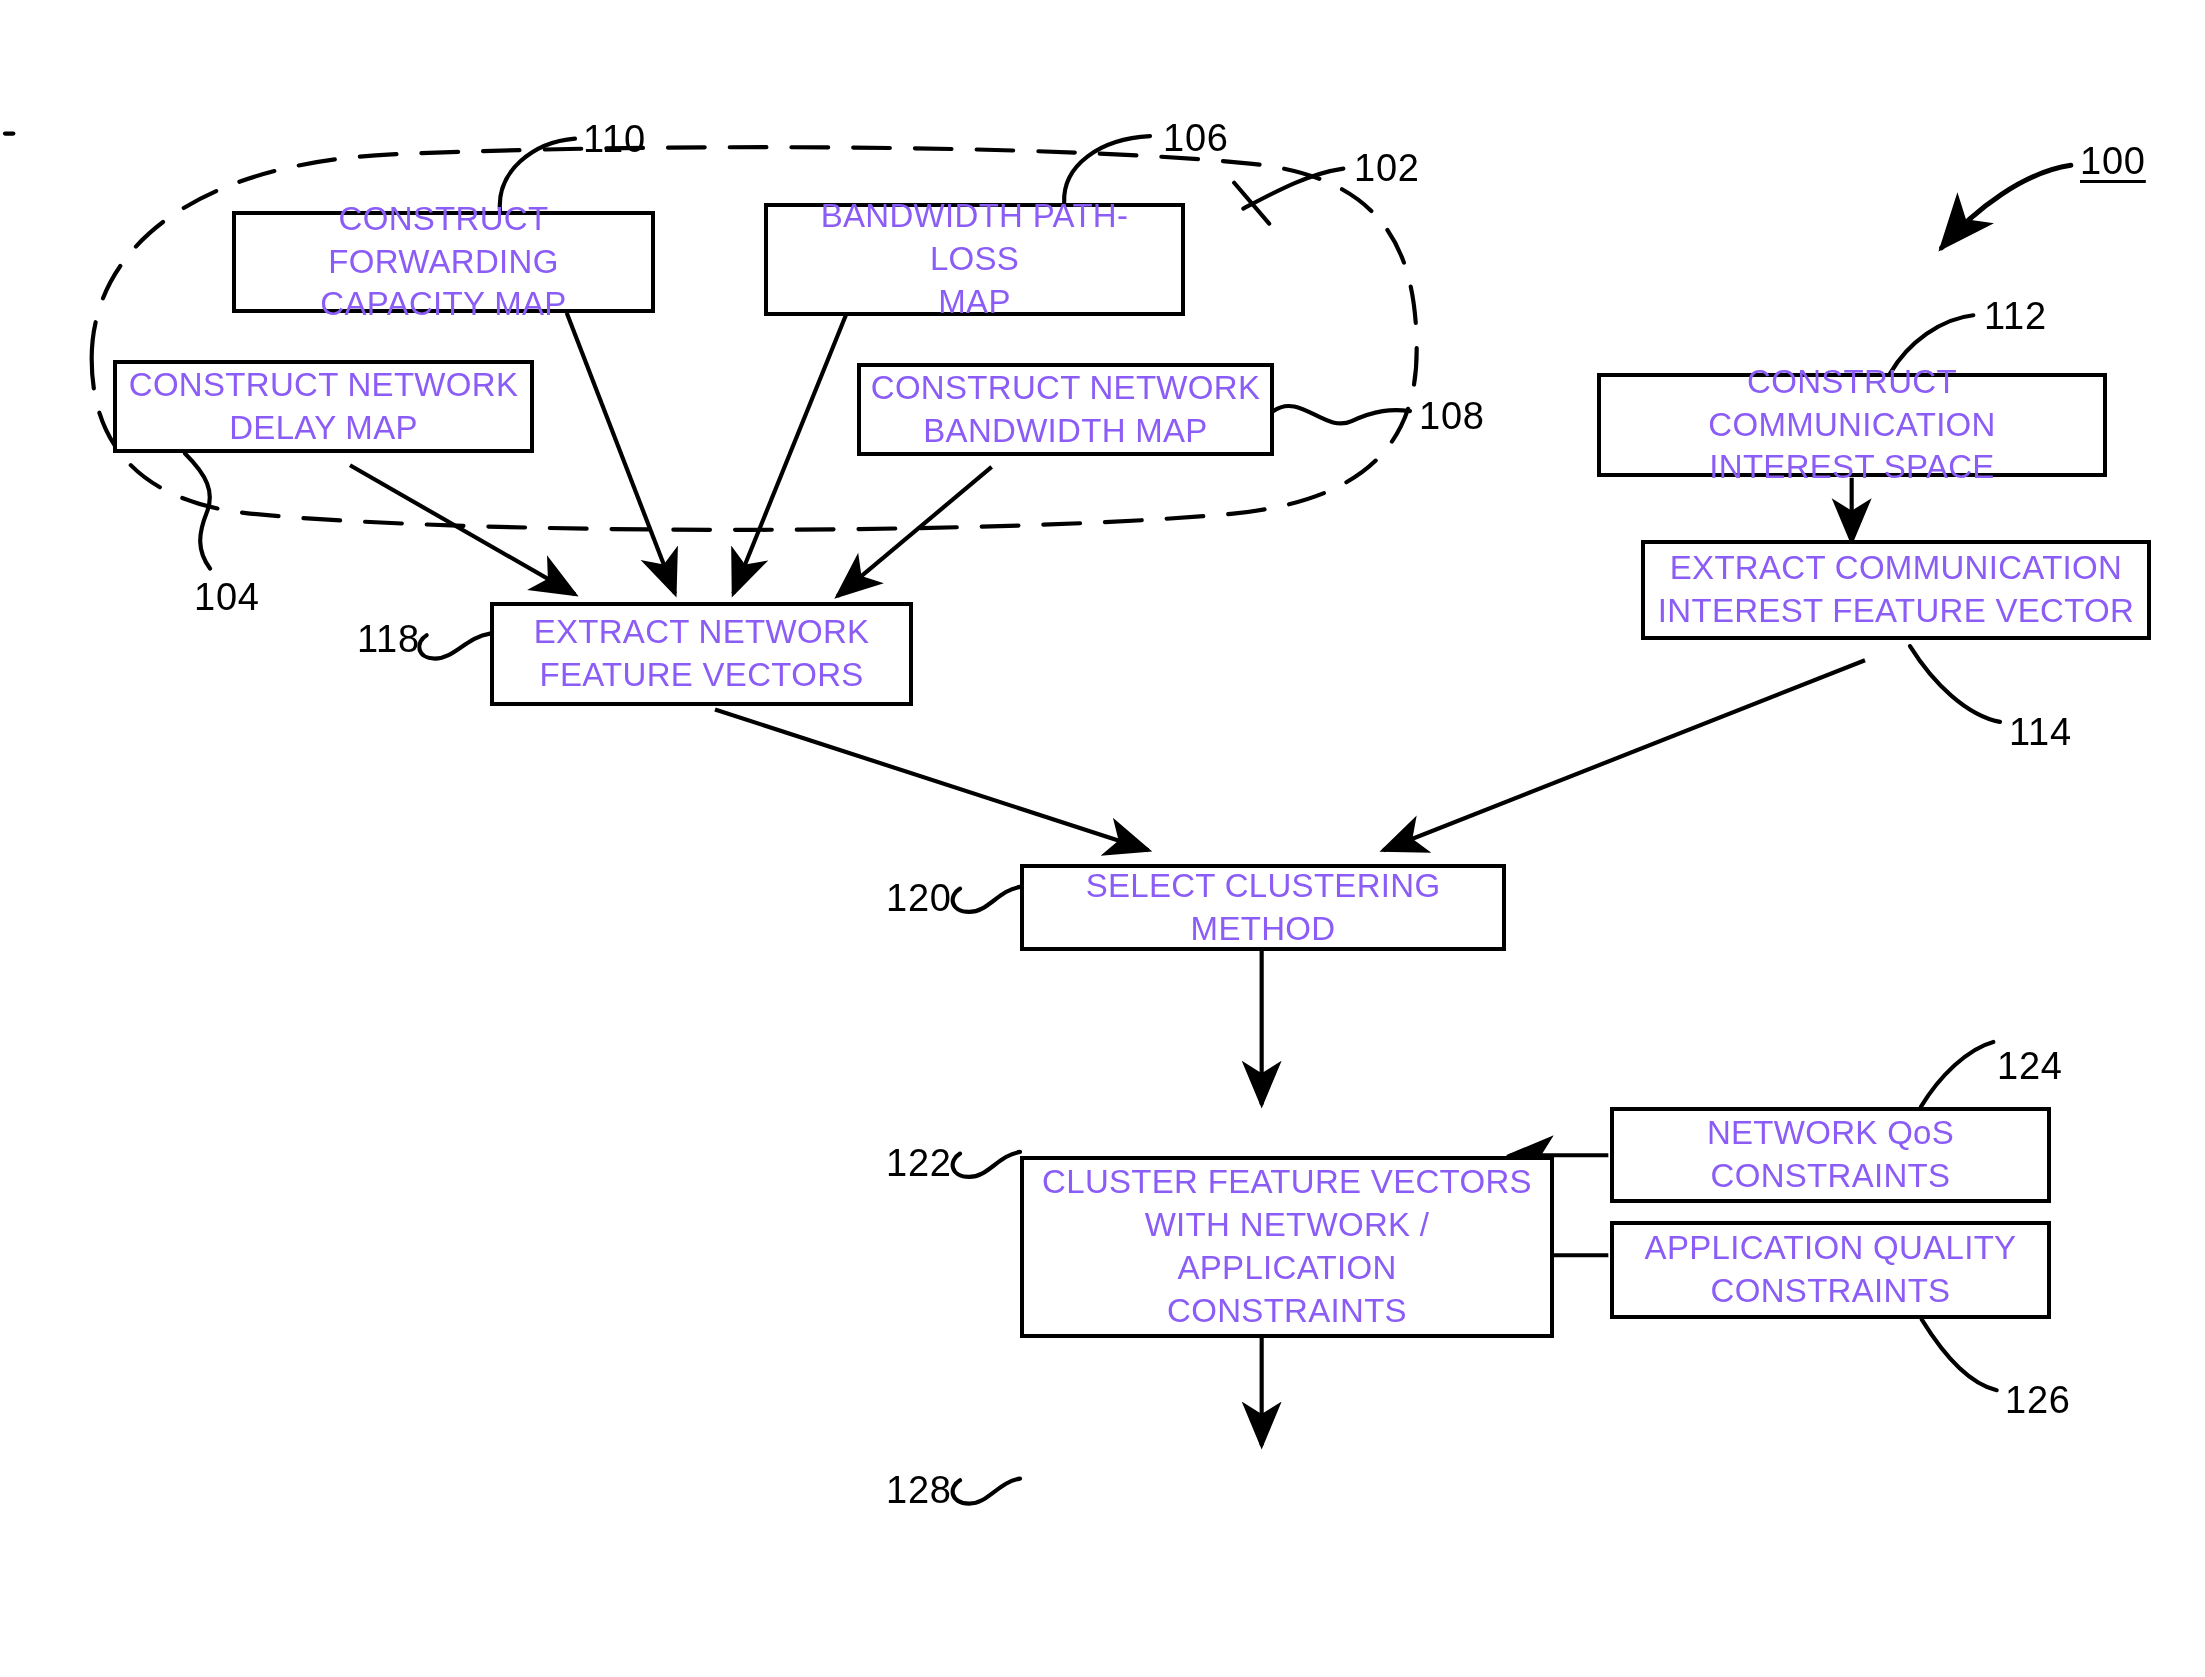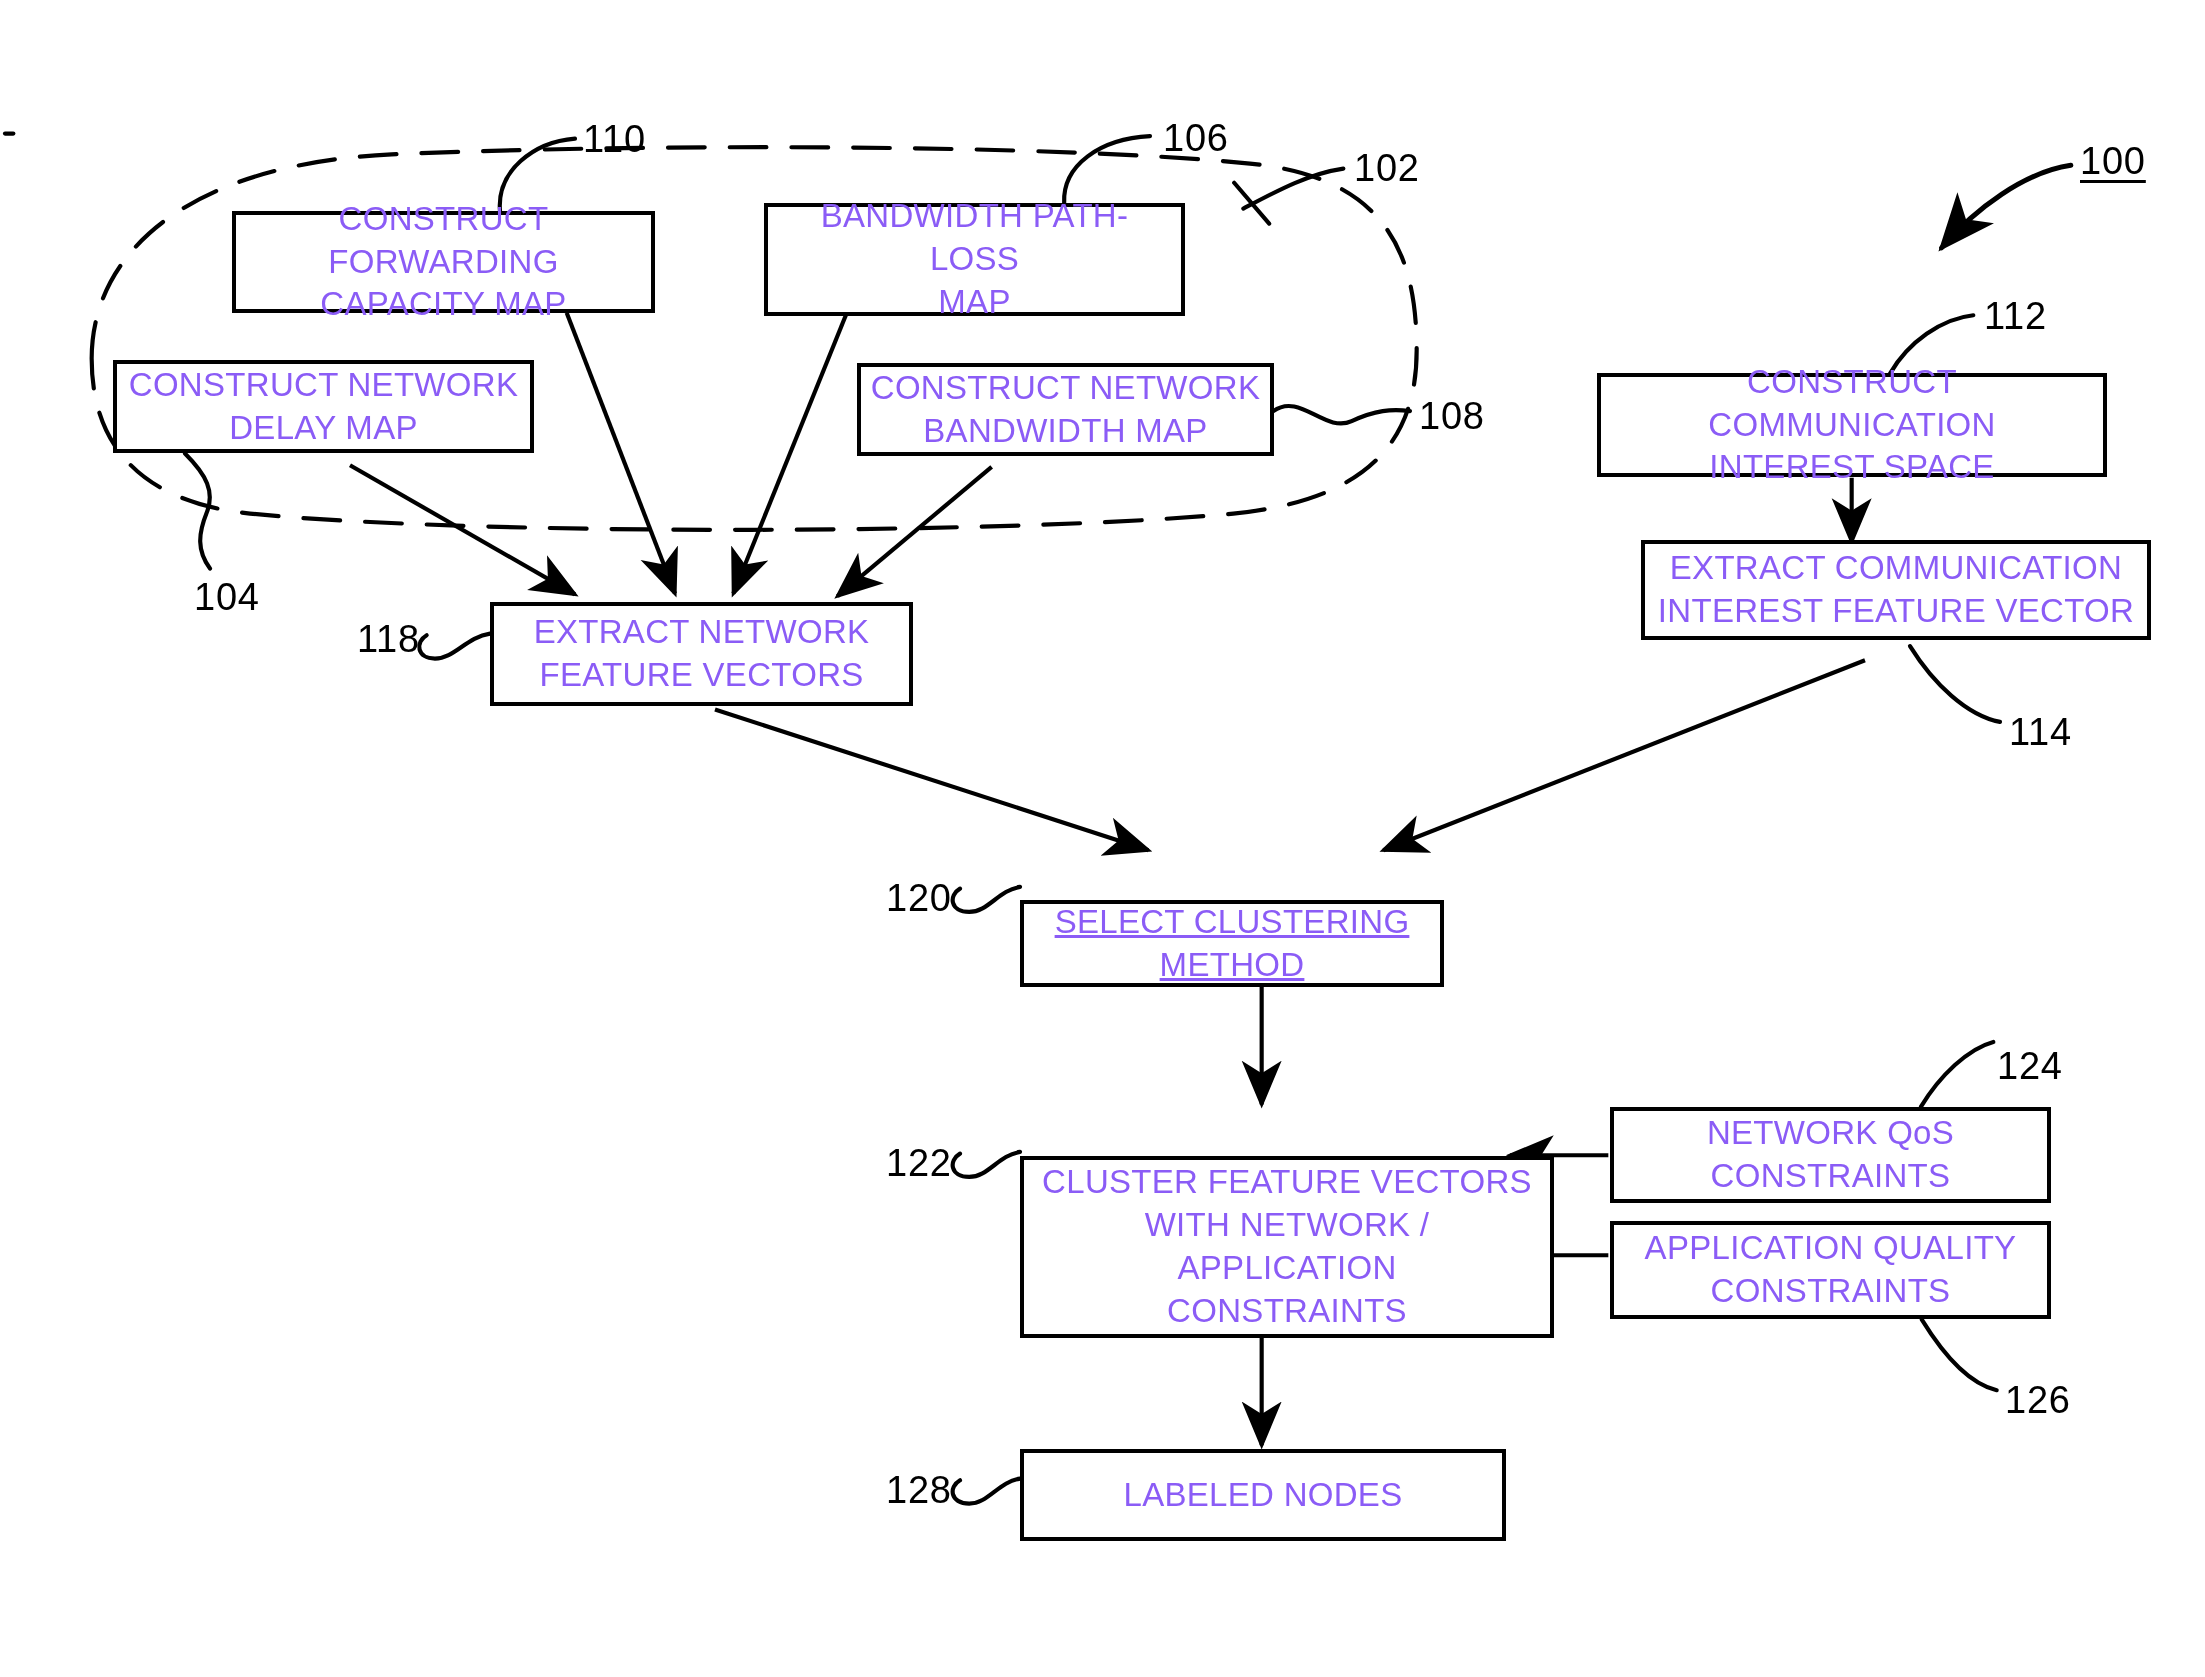--- a/index.html
+++ b/index.html
@@ -56,21 +56,21 @@
   .reftag.underlined { text-decoration: underline; text-underline-offset: 5.8px; }
 
   
   #n-forwarding      { left: 232px;  top: 211px;  width: 423px;  height: 102px; }
   #n-pathloss        { left: 764px;  top: 203px;  width: 421px;  height: 113px; }
   #n-delay           { left: 113px;  top: 360px;  width: 421px;  height: 93px; }
   #n-bandwidth       { left: 857px; top: 363px;  width: 417px;  height: 93px; }
   #n-commspace       { left: 1597px; top: 373px;  width: 510px;  height: 104px; }
   #n-commvector      { left: 1597px; top: 540px;  width: 510px;  height: 100px; margin-left: 44px; }
   #n-extractnet      { left: 490px;  top: 602px;  width: 423px;  height: 104px; }
-  #n-selectclust     { left: 1020px; top: 900px; width: 424px;  height: 87px; text-decoration: underline; }
+  #n-selectclust     { left: 1020px; top: 864px; width: 486px;  height: 87px; }
   #n-clusterfv       { left: 1020px; top: 1156px; width: 534px;  height: 182px; }
   #n-qos             { left: 1610px; top: 1107px; width: 441px;  height: 96px; }
   #n-appquality      { left: 1610px; top: 1221px; width: 441px;  height: 98px; }
   #n-labelednodes    { left: 1020px; top: 1449px; width: 486px;  height: 92px; }
 
   
   #r-110  { left: 583px;  top: 118px; }
   #r-106  { left: 1163px; top: 117px; }
   #r-102  { left: 1354px; top: 147px; }
   #r-100  { left: 2080px; top: 140px; }
@@ -209,23 +209,20 @@
   <div class="node" id="n-qos">
     <span class="txt">NETWORK QoS
 CONSTRAINTS</span>
   </div>
 
   <div class="node" id="n-appquality">
     <span class="txt">APPLICATION QUALITY
 CONSTRAINTS</span>
   </div>
 
-  <div class="node" id="n-labelednodes">
-    <span class="txt">LABELED NODES</span>
-  </div>
 
   <div class="reftag" id="r-110">110</div>
   <div class="reftag" id="r-106">106</div>
   <div class="reftag" id="r-102">102</div>
   <div class="reftag underlined" id="r-100">100</div>
   <div class="reftag" id="r-112">112</div>
   <div class="reftag" id="r-108">108</div>
   <div class="reftag" id="r-104">104</div>
   <div class="reftag" id="r-118">118</div>
   <div class="reftag" id="r-114">114</div>

